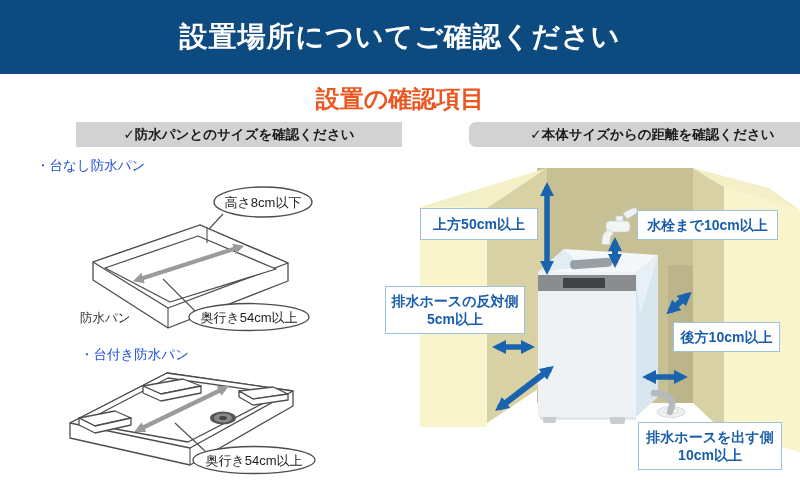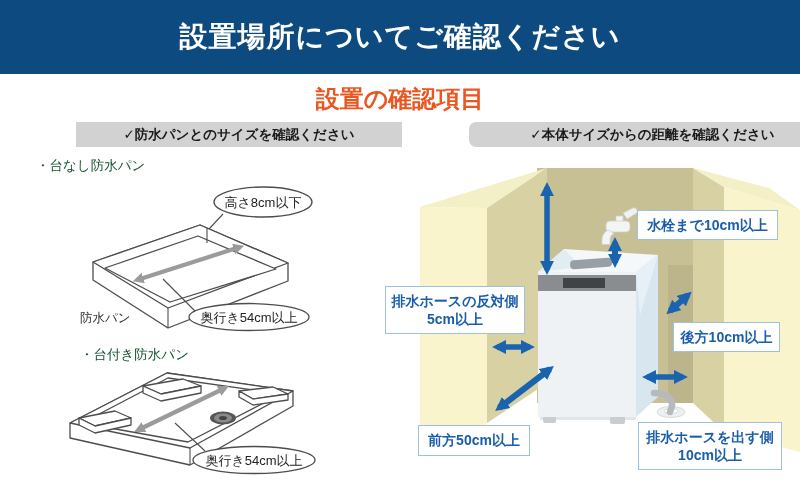--- a/index.html
+++ b/index.html
@@ -18,21 +18,21 @@
     color:var(--subtitle,#ea5520);font-size:24px;font-weight:bold;
   }
   .section-header{
     position:absolute;top:122px;height:25px;background:var(--header-bg,#d2d2d3);
     color:var(--header-text,#1a1a1a);font-size:13.5px;font-weight:bold;
     display:flex;align-items:center;justify-content:center;box-sizing:border-box;margin-left:44px;
   }
   .section-header.left{left:32px;width:326px;}
   .section-header.right{left:425px;width:367px;border-radius:7px;}
   .bullet{
-    position:absolute;font-size:13.5px;color:#14532d;white-space:nowrap;
+    position:absolute;font-size:13.5px;color:#1d4ed8;white-space:nowrap;
   }
   .fig{position:absolute;}
   .room{position:absolute;left:380px;top:155px;width:420px;height:340px;}
   .room svg{position:absolute;left:0;top:0;}
   .clearance-label{
     position:absolute;background:#ffffff;
     border:1px solid var(--label-border,#9fc1e0);
     color:var(--label-text,#1a5dab);font-size:14px;font-weight:bold;
     display:flex;flex-direction:column;align-items:center;justify-content:center;
     text-align:center;line-height:1.3;box-sizing:border-box;white-space:nowrap;
@@ -179,32 +179,32 @@
       <g>
         <line class="s-arrow" x1="167" y1="32" x2="167" y2="115" stroke-width="5.5" marker-start="url(#mk-blue)" marker-end="url(#mk-blue)"></line>
         <line class="s-arrow" x1="235" y1="87" x2="235" y2="108" stroke-width="6" marker-start="url(#mk-blue)" marker-end="url(#mk-blue)"></line>
         <line class="s-arrow" x1="117" y1="192" x2="150" y2="192" stroke-width="5.5" marker-start="url(#mk-blue)" marker-end="url(#mk-blue)"></line>
         <line class="s-arrow" x1="119" y1="253" x2="170" y2="214" stroke-width="6" marker-start="url(#mk-blue)" marker-end="url(#mk-blue)"></line>
         <line class="s-arrow" x1="290" y1="156" x2="308" y2="140" stroke-width="6" marker-start="url(#mk-blue)" marker-end="url(#mk-blue)"></line>
         <line class="s-arrow" x1="267" y1="222" x2="303" y2="222" stroke-width="5.5" marker-start="url(#mk-blue)" marker-end="url(#mk-blue)"></line>
       </g>
     </svg>
 
+    <div class="clearance-label" style="left:40px;top:53px;width:118px;height:32px;">
+      <span>上方50cm以上</span>
+    </div>
     <div class="clearance-label" style="left:257px;top:55px;width:141px;height:30px;">
       <span>水栓まで10cm以上</span>
     </div>
     <div class="clearance-label" style="left:5px;top:131px;width:140px;height:48px;">
       <span>排水ホースの反対側</span>
       <span>5cm以上</span>
     </div>
     <div class="clearance-label" style="left:293px;top:167px;width:107px;height:30px;">
       <span>後方10cm以上</span>
     </div>
-    <div class="clearance-label" style="left:38px;top:270px;width:112px;height:31px;">
-      <span>前方50cm以上</span>
-    </div>
     <div class="clearance-label" style="left:258px;top:267px;width:144px;height:48px;">
       <span>排水ホースを出す側</span>
       <span>10cm以上</span>
     </div>
   </div>
 
 </div>
 
 </body></html>

